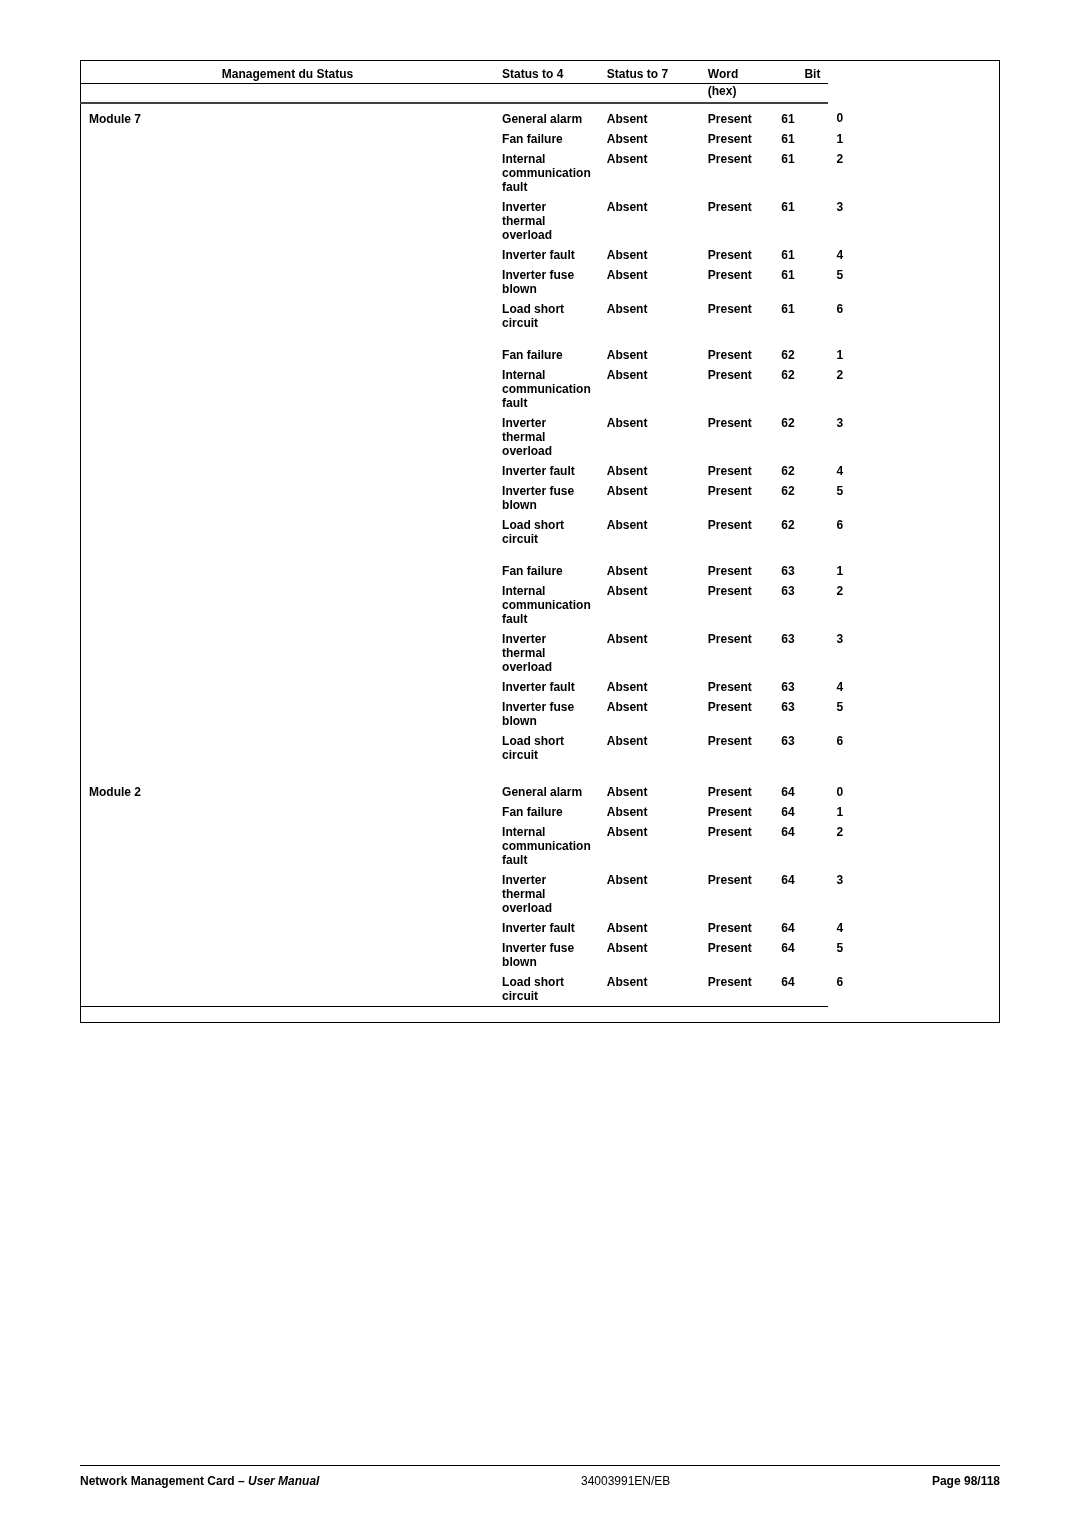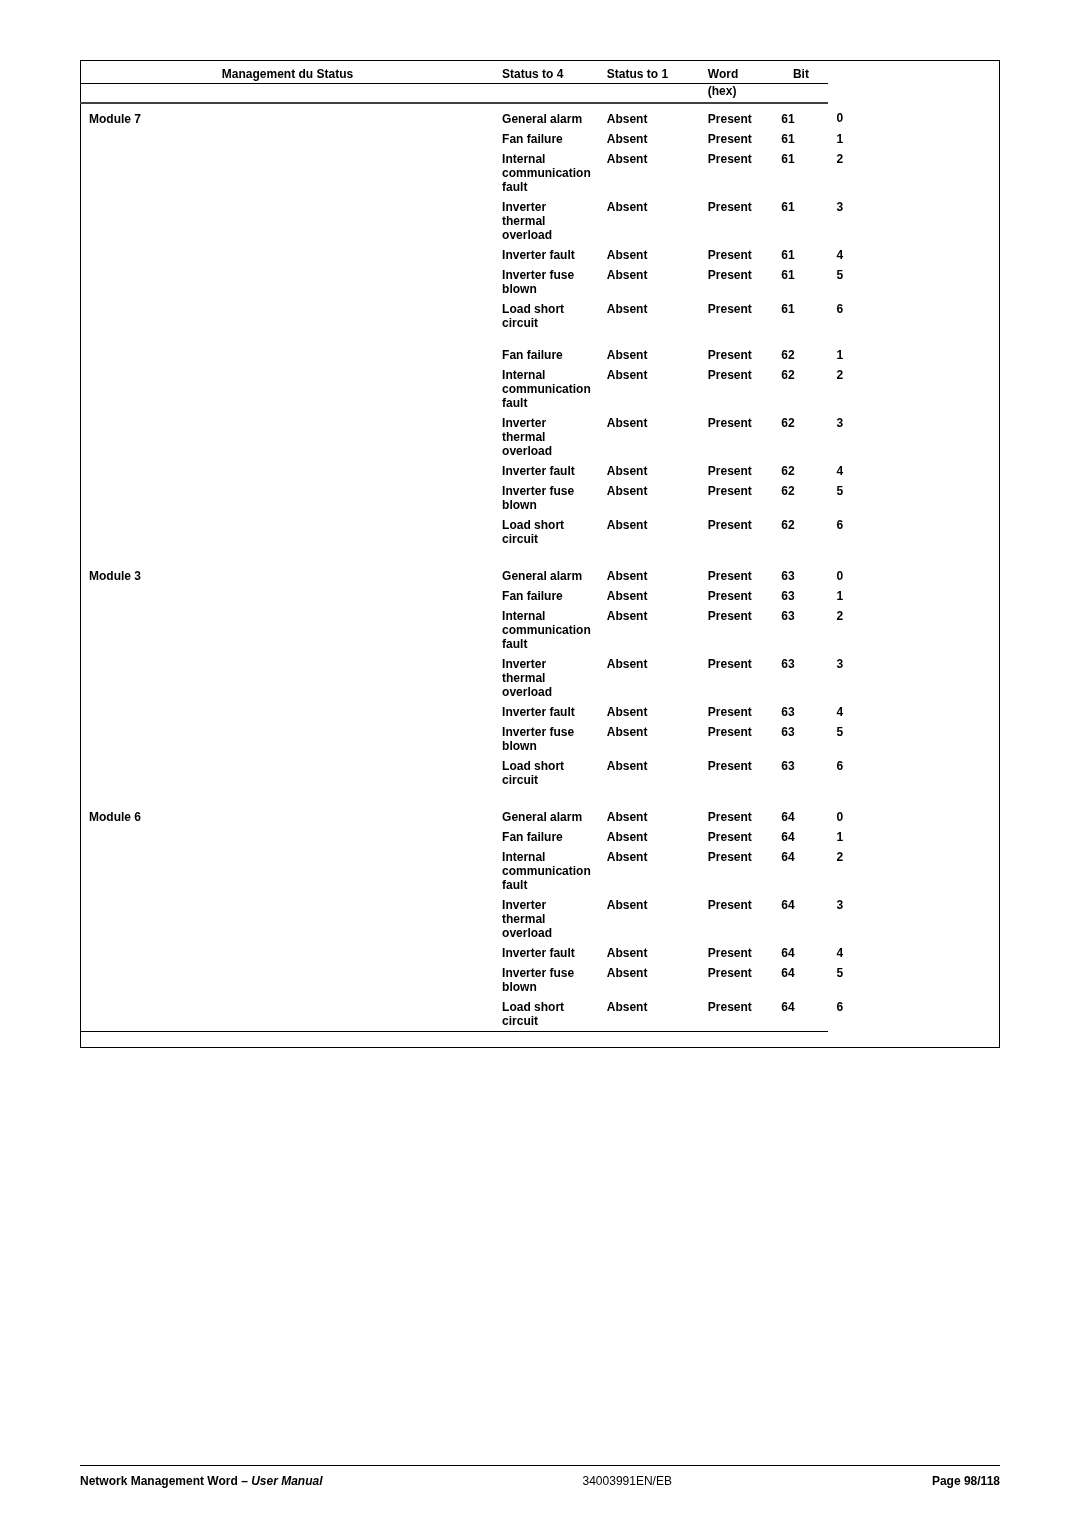--- a/index.html
+++ b/index.html
@@ -58,21 +58,21 @@
       text-align: left;
     }
 
     .header-row th.word-col {
       width: 8%;
       text-align: left;
     }
 
     .header-row th.bit-col {
       width: 6%;
-      text-align: center;
+      text-align: right;
     }
 
     .subheader-row td {
       border-bottom: 2px solid #404040;
       font-weight: bold;
       padding-top: 0px;
       padding-bottom: 4px;
     }
 
     .desc-col {
@@ -121,21 +121,21 @@
 <body>
 
 <div class="page-container">
 
 
   <table class="fault-table">
     <thead>
       <tr class="header-row">
         <th class="desc-col">Management du Status</th>
         <th class="status-col">Status to 4</th>
-        <th class="status-col">Status to 1</th>
+        <th class="status-col">Status to 7</th>
         <th class="word-col">Word</th>
         <th class="bit-col">Bit</th>
       </tr>
       <tr class="subheader-row">
         <td></td>
         <td></td>
         <td></td>
         <td>(hex)</td>
         <td></td>
       </tr>
@@ -244,28 +244,20 @@
           <td></td>
           <td style="font-weight: bold;">Load short circuit</td>
           <td style="font-weight: bold;">Absent</td>
           <td style="font-weight: bold;">Present</td>
           <td style="font-weight: bold;">62</td>
           <td style="font-weight: bold;">6</td>
         </tr>
         <tr class="spacer-row">
           <td colspan="5"></td>
         </tr>
-        <tr class="data-row module-row">
-          <td><span style="font-weight:bold;">Module 3</span></td>
-          <td style="font-weight: bold;">General alarm</td>
-          <td style="font-weight: bold;">Absent</td>
-          <td style="font-weight: bold;">Present</td>
-          <td style="font-weight: bold;">63</td>
-          <td style="font-weight: bold;">0</td>
-        </tr>
         <tr class="data-row">
           <td></td>
           <td style="font-weight: bold;">Fan failure</td>
           <td style="font-weight: bold;">Absent</td>
           <td style="font-weight: bold;">Present</td>
           <td style="font-weight: bold;">63</td>
           <td style="font-weight: bold;">1</td>
         </tr>
         <tr class="data-row">
           <td></td>
@@ -304,21 +296,21 @@
           <td style="font-weight: bold;">Load short circuit</td>
           <td style="font-weight: bold;">Absent</td>
           <td style="font-weight: bold;">Present</td>
           <td style="font-weight: bold;">63</td>
           <td style="font-weight: bold;">6</td>
         </tr>
         <tr class="spacer-row">
           <td colspan="5"></td>
         </tr>
         <tr class="data-row module-row">
-          <td><span style="font-weight:bold;">Module 6</span></td>
+          <td><span style="font-weight:bold;">Module 2</span></td>
           <td style="font-weight: bold;">General alarm</td>
           <td style="font-weight: bold;">Absent</td>
           <td style="font-weight: bold;">Present</td>
           <td style="font-weight: bold;">64</td>
           <td style="font-weight: bold;">0</td>
         </tr>
         <tr class="data-row">
           <td></td>
           <td style="font-weight: bold;">Fan failure</td>
           <td style="font-weight: bold;">Absent</td>
@@ -367,19 +359,19 @@
           <td style="font-weight: bold;">6</td>
         </tr>
         <tr>
           <td colspan="5" style="height:16px;border-top:1.5px solid #000;"></td>
         </tr>
       </tbody>
   </table>
 
   <div class="footer">
     <div class="footer-left">
-      <span>Network Management Word</span><span> – </span><span class="footer-em">User Manual</span>
+      <span>Network Management Card</span><span> – </span><span class="footer-em">User Manual</span>
     </div>
     <div>34003991EN/EB</div>
     <div class="footer-right">Page 98/118</div>
   </div>
 
 </div>
 
 </body></html>

